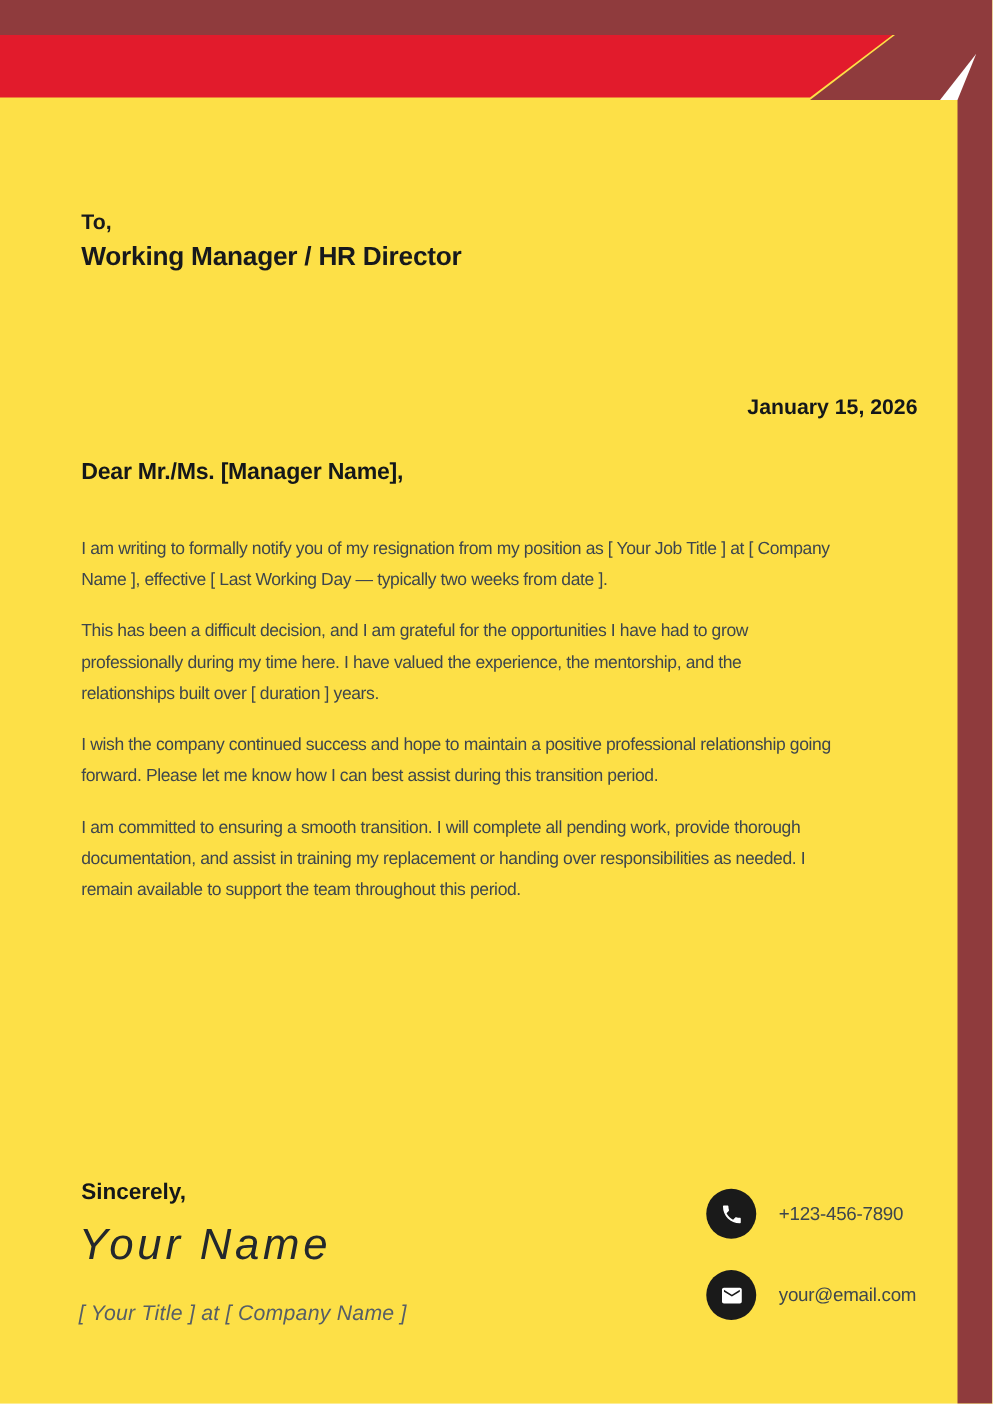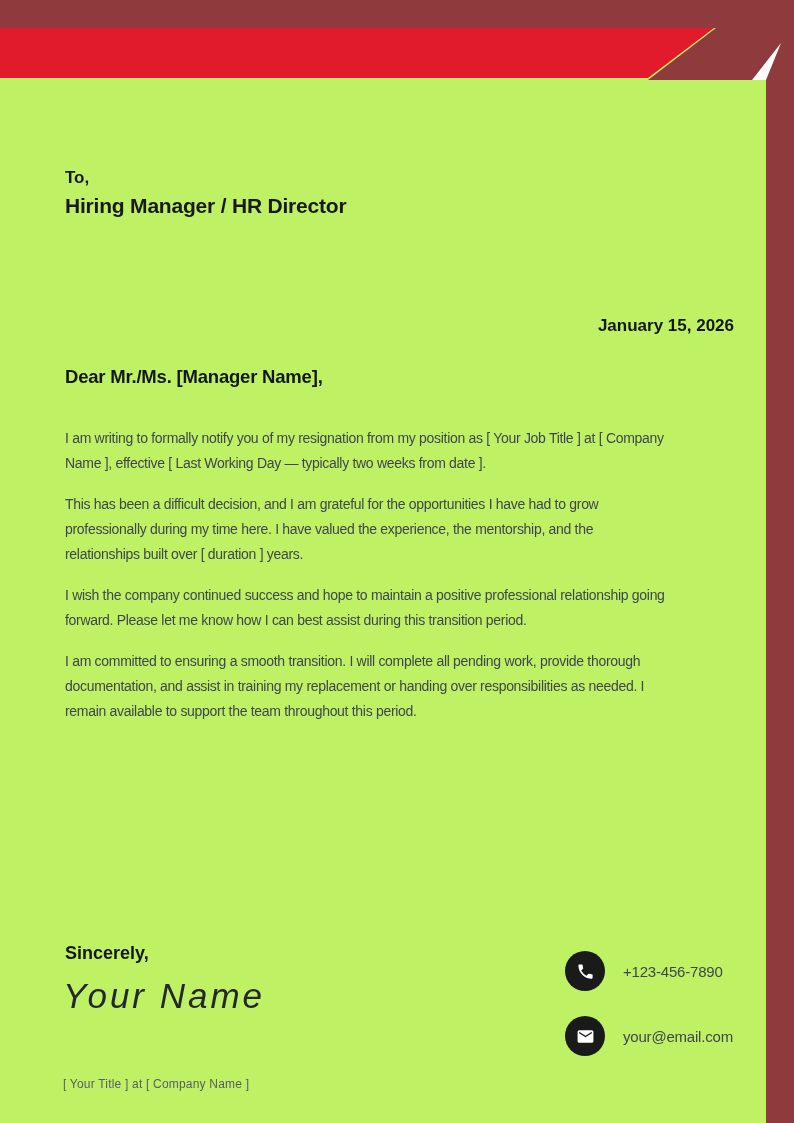--- a/index.html
+++ b/index.html
@@ -1,19 +1,19 @@
 <!DOCTYPE html>
 <html><head>
 <meta charset="utf-8">
 <style>
   html,body{margin:0;padding:0;background:#ffffff;}
   .page{
     position:relative;
     width:794px;height:1123px;
-    background:#bef264;
+    background:#fde047;
     overflow:hidden;
     font-family:"Liberation Sans", sans-serif;
   }
   .right-strip{
     position:absolute;top:0;right:0;
     width:28px;height:1123px;
   }
   .header-deco{
     position:absolute;top:0;left:0;
   }
@@ -43,21 +43,21 @@
     position:absolute;left:65px;top:943px;
     font-size:18px;font-weight:bold;color:#14171a;
   }
   .signature-name{
     position:absolute;left:63px;top:976px;
     font-size:35px;font-style:italic;font-weight:300;
     color:#23282d;letter-spacing:3px;
   }
   .signature-title{
     position:absolute;left:63px;top:1041px;
-    font-size:12px;color:#565e66;letter-spacing:0.2px;margin-top:36px;
+    font-size:17px;font-style:italic;color:#565e66;letter-spacing:0.2px;
   }
   .contact-row{
     position:absolute;left:565px;
     display:flex;align-items:center;gap:18px;
   }
   .contact-row.phone{top:951px;}
   .contact-row.email{top:1016px;}
   .icon-circle{
     width:40px;height:40px;border-radius:50%;
     display:flex;align-items:center;justify-content:center;
@@ -78,21 +78,21 @@
 
     <polygon points="781,43 752,80 766,80" fill="#ffffff"></polygon>
 
     <polygon points="0,28 714,28 648,78 0,78" fill="#e21b2c"></polygon>
 
     <rect x="0" y="0" width="794" height="28" fill="#8f3b3d"></rect>
   </svg>
 
   <div class="recipient">
     <div class="to-label">To,</div>
-    <div class="recipient-name">Hiring Manager / HR Director</div>
+    <div class="recipient-name">Working Manager / HR Director</div>
   </div>
 
   <div class="date">January 15, 2026</div>
 
   <div class="salutation">Dear Mr./Ms. [Manager Name],</div>
 
   <div class="body-text">
     <p>I am writing to formally notify you of my resignation from my position as [ Your Job Title ] at [ Company
 Name ], effective [ Last Working Day — typically two weeks from date ].</p>
     <p>This has been a difficult decision, and I am grateful for the opportunities I have had to grow

